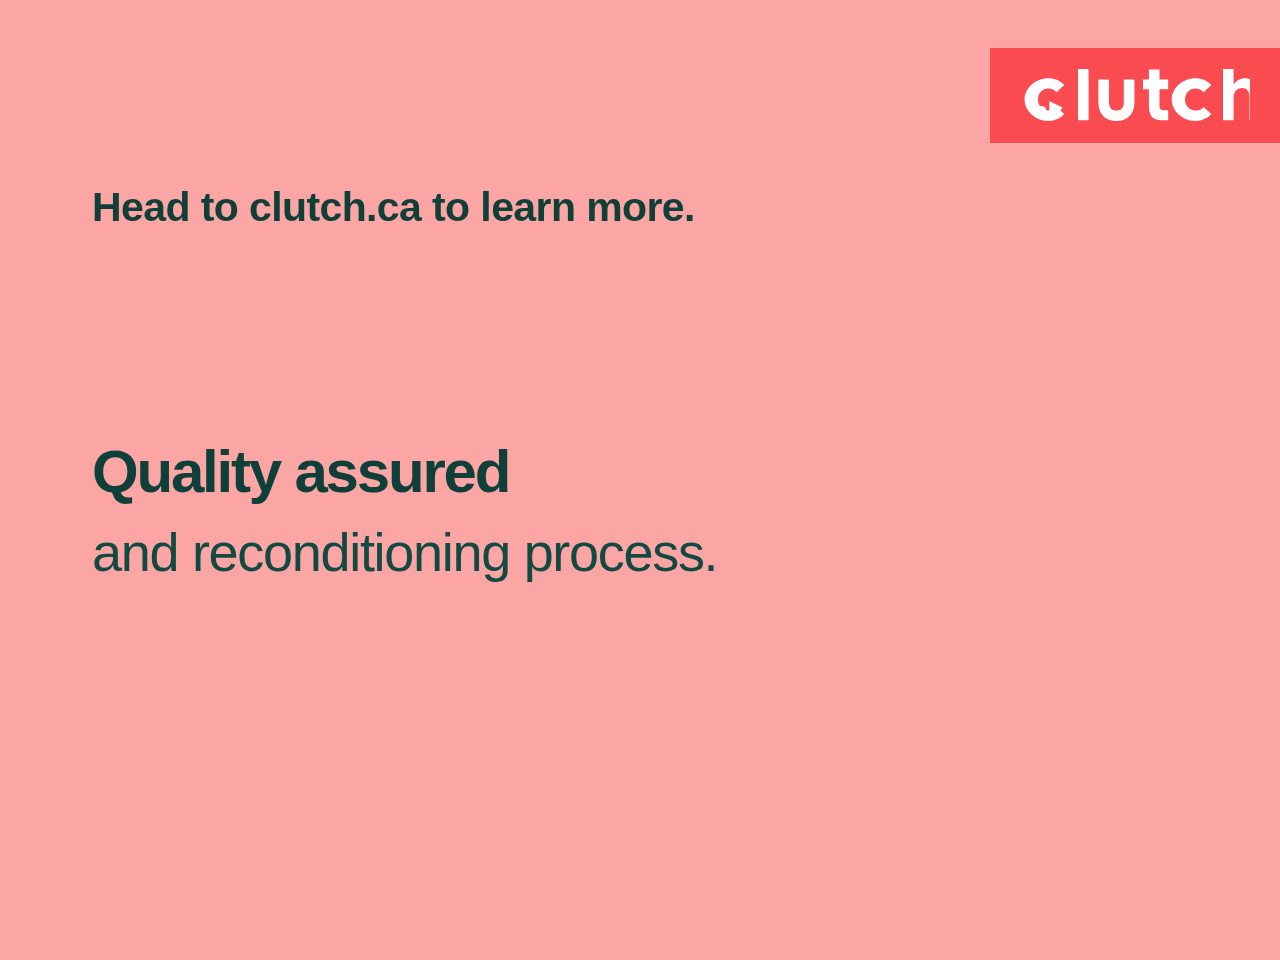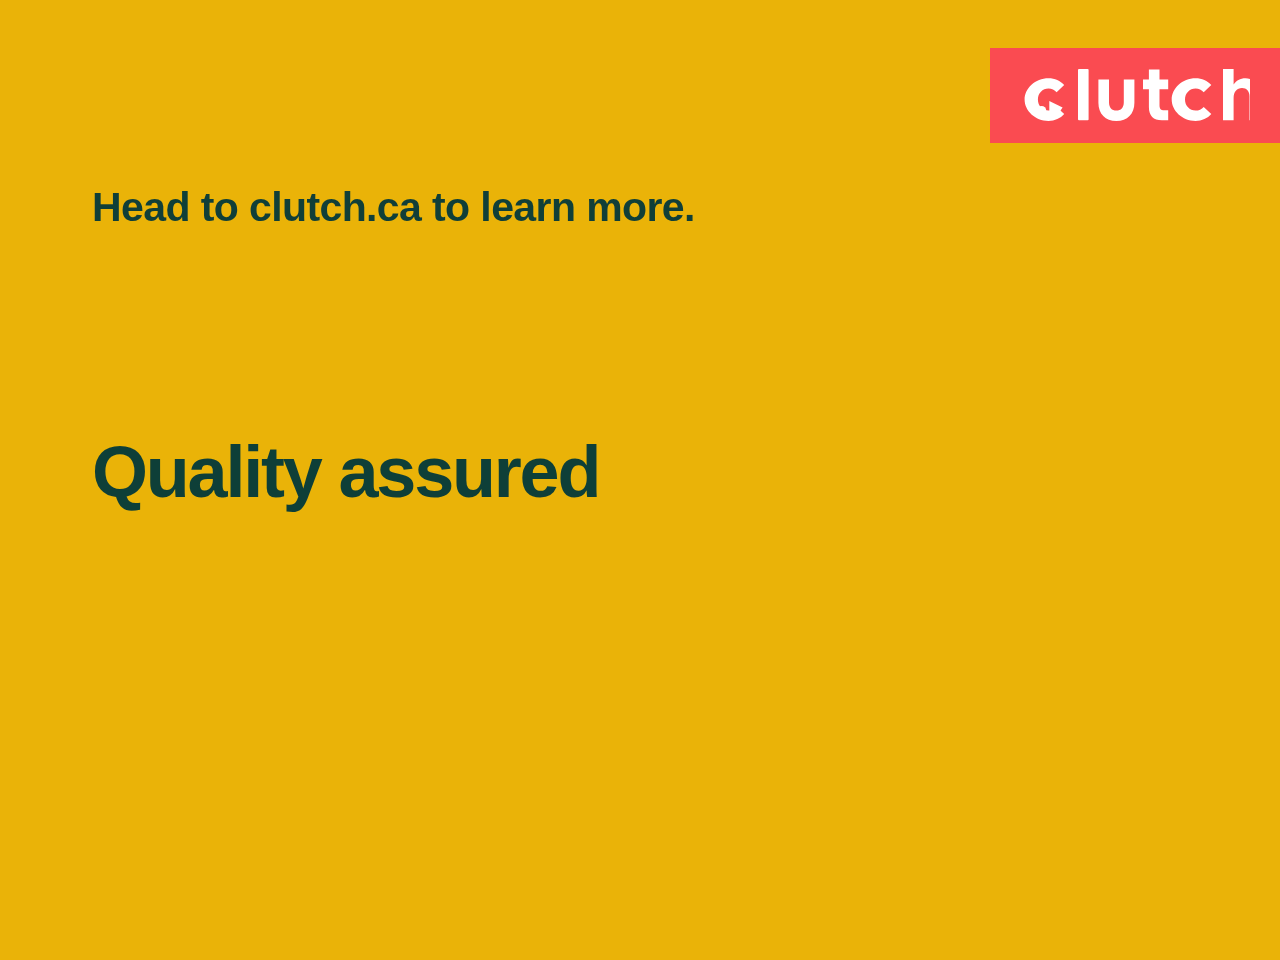--- a/index.html
+++ b/index.html
@@ -11,21 +11,21 @@
     height: 960px;
     overflow: hidden;
     font-family: "Liberation Sans", sans-serif;
     -webkit-font-smoothing: antialiased;
   }
 
   #slide {
     position: relative;
     width: 1280px;
     height: 960px;
-    background: #eab308;
+    background: #fca5a5;
     overflow: hidden;
   }
 
   
   #logo-banner {
     position: absolute;
     left: 990px;
     top: 48px;
     width: 290px;
     height: 95px;
@@ -64,21 +64,21 @@
 
   
   #main-block {
     position: absolute;
     left: 92px;
     top: 432px;
     width: 1000px;
   }
 
   #main-heading {
-    font-size: 72px;
+    font-size: 60px;
     line-height: 80px;
     font-weight: 700;
     letter-spacing: -2.2px;
     color: #0e3f38;
     margin: 0;
     white-space: nowrap;
   }
 
   #main-body {
     margin: 8px 0 0 0;
@@ -120,16 +120,17 @@
         <path d="M205.0 4h10.6v15.6c2.5-3.9 6.6-6.3 11.9-6.3 9.0 0 14.6 6.2 14.6 16.0v25.9h-10.6V31.6c0-5.3-2.9-8.5-7.5-8.5-5.1 0-8.4 3.8-8.4 9.8v22.3H205z" fill="#ffffff"></path>
       </svg>
     </span>
   </div>
 
   <div id="lead-line">Head to clutch.ca to learn more.</div>
 
   <div id="main-block">
     <h1 id="main-heading">Quality assured</h1>
     <div id="main-body">
+      <span class="body-line">and reconditioning process.</span>
     </div>
   </div>
 
 </div>
 
 </body></html>

